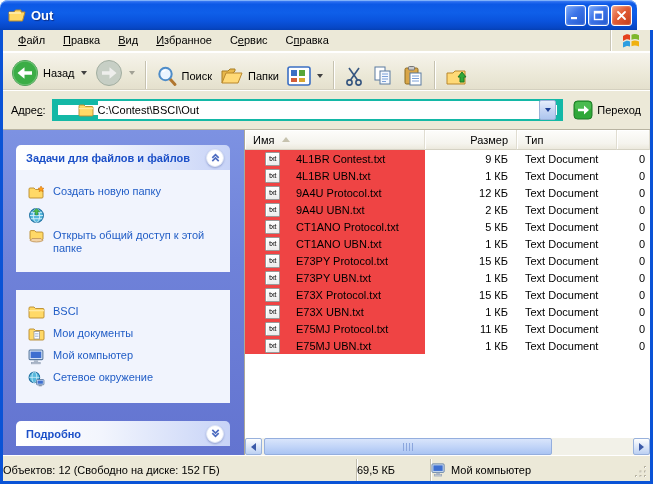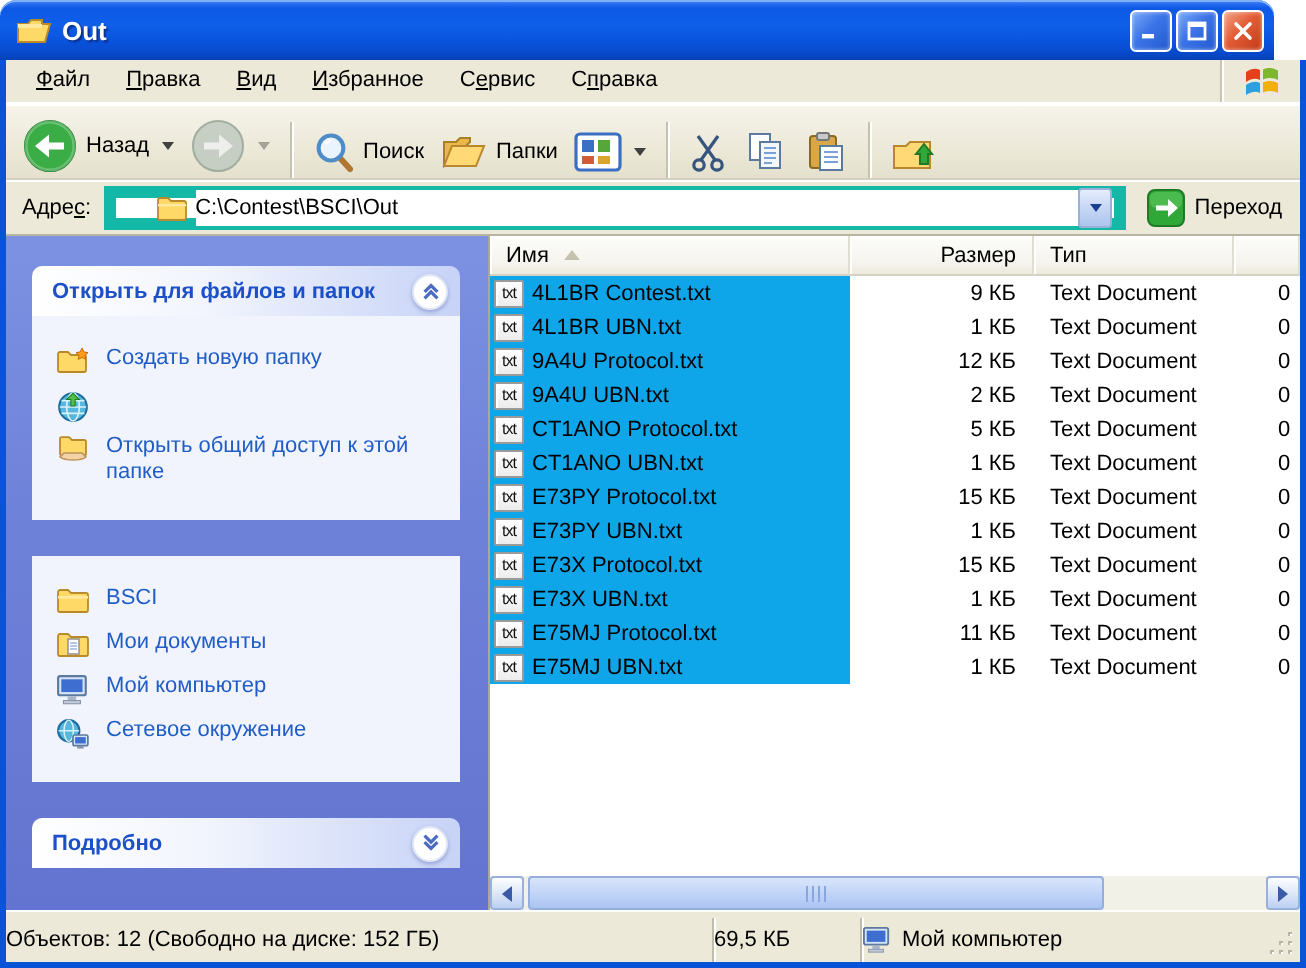--- a/index.html
+++ b/index.html
@@ -50,21 +50,21 @@
              border-bottom:1px solid #d4d0bf; box-shadow:inset 0 1px 0 #fff; }
   .tbtn { display:flex; align-items:center; gap:4px; padding:2px 4px; border-radius:3px; }
   .tbtn .lbl { white-space:nowrap; }
   .caret { width:0; height:0; border-left:3px solid transparent; border-right:3px solid transparent;
            border-top:4px solid #404040; margin-left:2px; }
   .caret.dis { border-top-color:#9a9a8e; }
   .tsep { width:1px; height:28px; background:#c6c2b0; box-shadow:1px 0 0 #fff; margin:0 6px; }
   .tbtn svg { display:block; }
 
   
-  .addressbar { height:28px; display:flex; align-items:center; padding:0 6px 0 8px;
+  .addressbar { height:40px; display:flex; align-items:center; padding:0 6px 0 8px;
                 background:#ece9d8; border-bottom:1px solid #b8b4a2; box-shadow:inset 0 1px 0 #fff; }
   .addr-label { color:#000; margin-right:6px; }
   .addr-label u { text-decoration:underline; }
   .addr-combo { flex:1; height:22px; background:#fff; border:6px solid #14b8a6;
                 display:flex; align-items:center; padding-left:20px; position:relative; }
   .addr-ficon { width:16px; height:14px; margin-right:4px; flex:0 0 auto; }
   .addr-input { flex:1; border:none; outline:none; font:11px "Liberation Sans",sans-serif; height:18px; }
   .addr-drop { width:17px; height:20px; margin-right:1px;
                background:linear-gradient(180deg,#e6eefc,#c6d6f4 50%,#aec6ef);
                border:1px solid #9ab0d8; border-radius:2px;
@@ -99,21 +99,21 @@
   .hcell { background:linear-gradient(180deg,#fdfdfb 0%, #f5f4ee 70%, #ece9dd 100%);
            border-right:1px solid #e0ddd1; border-bottom:1px solid #d5d2c4;
            box-shadow:inset 1px 1px 0 #fff;
            display:flex; align-items:center; padding:0 8px; white-space:nowrap; }
   .hcell.size { justify-content:flex-end; }
   .sort-arrow { width:0; height:0; border-left:4px solid transparent; border-right:4px solid transparent;
                 border-bottom:5px solid #c6c2ae; margin-left:8px; }
   .rows { position:absolute; top:20px; left:0; right:0; bottom:17px; overflow:hidden; }
   .frow { height:17px; align-items:center; }
   .cell { display:flex; align-items:center; height:17px; overflow:hidden; white-space:nowrap; }
-  .cell.name { background:#0ea5e9; padding-left:2px; gap:4px; }
+  .cell.name { background:#ef4444; padding-left:20px; gap:16px; }
   .cell.size { justify-content:flex-end; padding-right:9px; }
   .cell.type { padding-left:8px; }
   .cell.date { padding-left:22px; color:#000; }
   .txticon { width:15px; height:14px; flex:0 0 auto; background:linear-gradient(180deg,#fff,#ececec);
              border:1px solid #9a9a9a; border-radius:1px; box-shadow:inset 1px 1px 0 #fff;
              font-size:8px; line-height:12px; text-align:center; letter-spacing:-0.5px; color:#111; }
 
   
   .hscroll { position:absolute; left:0; right:0; bottom:0; height:17px;
              background:#f2f1e8; display:flex; }
@@ -289,21 +289,21 @@
           <path d="M5 8.8 L11 8.8 L11 5.5 L16 10 L11 14.5 L11 11.2 L5 11.2 Z" fill="#fff"></path>
         </svg>
         <span class="lbl">Переход</span>
       </div>
     </div>
 
     <div class="main">
       <div class="sidebar" id="sidebar">
           <div class="panel">
             <div class="panel-header">
-              <span class="panel-title">Открыть для файлов и папок</span>
+              <span class="panel-title">Задачи для файлов и файлов</span>
               <span class="chev">
                 <svg viewBox="0 0 12 12" width="11" height="11">
                   <path d="M2.5 6.5 L6 3 L9.5 6.5 M2.5 10 L6 6.5 L9.5 10" fill="none" stroke="#4d6cc0" stroke-width="1.8"></path>
                 </svg>
               </span>
             </div>
             <div class="panel-body">
               <div class="side-item">
                 <span class="icn"><svg viewBox="0 0 17 15">
                     <path d="M1 4c0-.6.4-1 1-1h4l1.5 1.5H14c.6 0 1 .4 1 1V12c0 .6-.4 1-1 1H2c-.6 0-1-.4-1-1z" fill="#ffd967" stroke="#b98a2c" stroke-width="0.9"></path>

